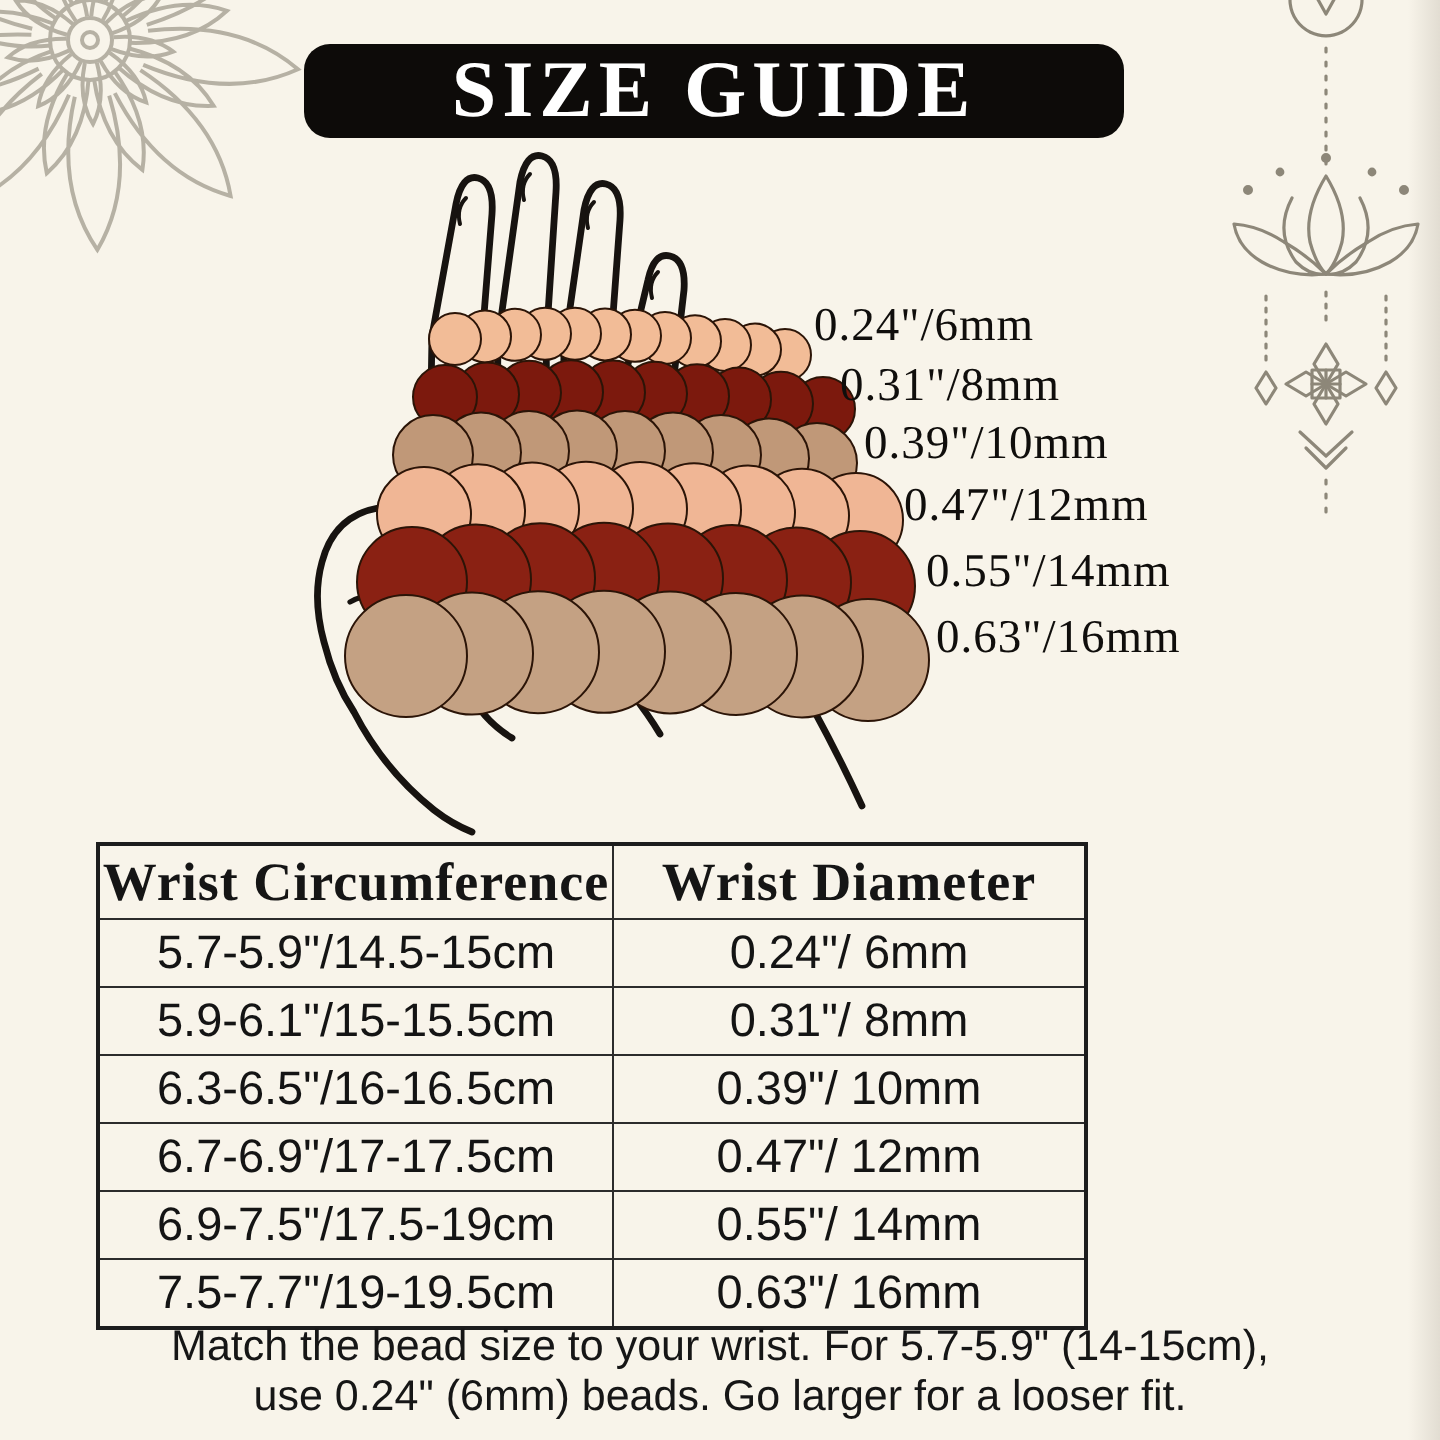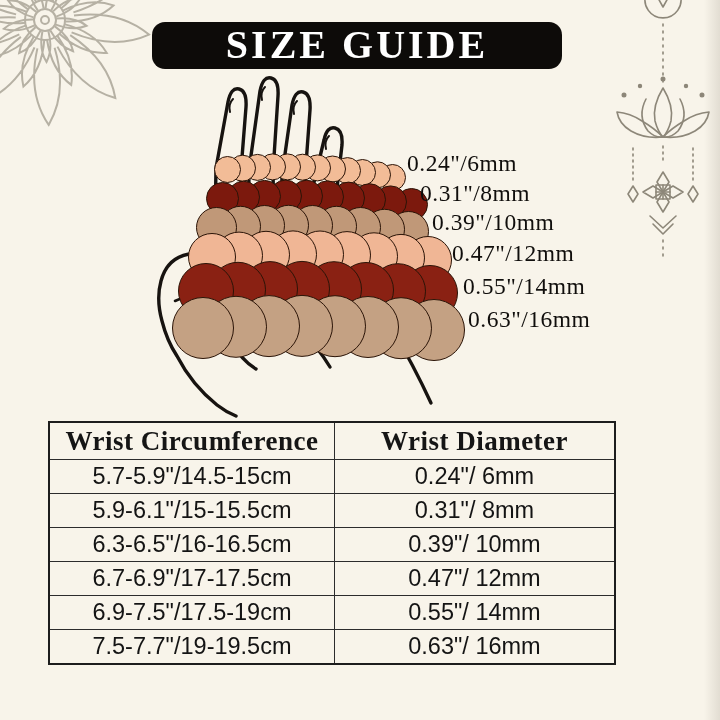--- a/index.html
+++ b/index.html
@@ -23,21 +23,21 @@
   .mandala-svg{left:-45px;top:-55px;z-index:0;}
   .ornament-svg{left:600px;top:0;z-index:0;}
   .hand-svg{left:130px;top:60px;z-index:1;}
   .bead-row{position:absolute;display:flex;z-index:2;}
   .bead{border:1.6px solid #2b1407;border-radius:50%;box-sizing:border-box;flex:none;}
   .bead-label{
     position:absolute;z-index:3;font-family:"Liberation Serif",serif;
     font-size:23.5px;color:#100e0c;white-space:nowrap;letter-spacing:0.5px;
   }
   .size-table{
-    position:absolute;left:48px;top:421px;width:568px;
+    position:absolute;left:48px;top:421px;width:496px;
     border-collapse:collapse;background:transparent;z-index:2;
   }
   .size-table,.size-table th,.size-table td{border:1.6px solid #2c2c2c;}
   .size-table{border:2.6px solid #1d1d1d;}
   .size-table th{
     height:36px;font-family:"Liberation Serif",serif;font-weight:600;
     font-size:27px;color:#151515;text-align:center;padding:0;letter-spacing:0.5px;
   }
   .size-table td{
     height:33px;font-family:"Liberation Sans",sans-serif;
@@ -224,14 +224,18 @@
         <td>6.9-7.5"/17.5-19cm</td>
         <td>0.55"/ 14mm</td>
       </tr>
       <tr>
         <td>7.5-7.7"/19-19.5cm</td>
         <td>0.63"/ 16mm</td>
       </tr>
     </tbody>
   </table>
 
+  <div class="footer-note">
+    <div>Match the bead size to your wrist. For 5.7-5.9" (14-15cm),</div>
+    <div>use 0.24" (6mm) beads. Go larger for a looser fit.</div>
+  </div>
 
 </div>
 
 </body></html>

